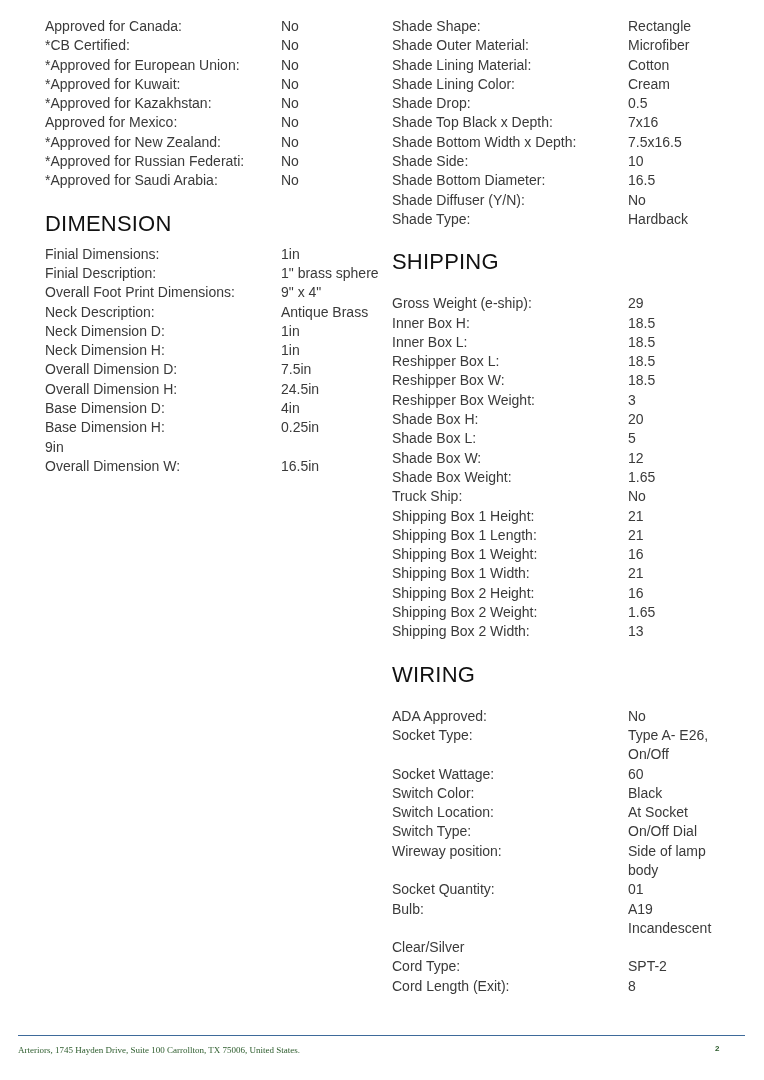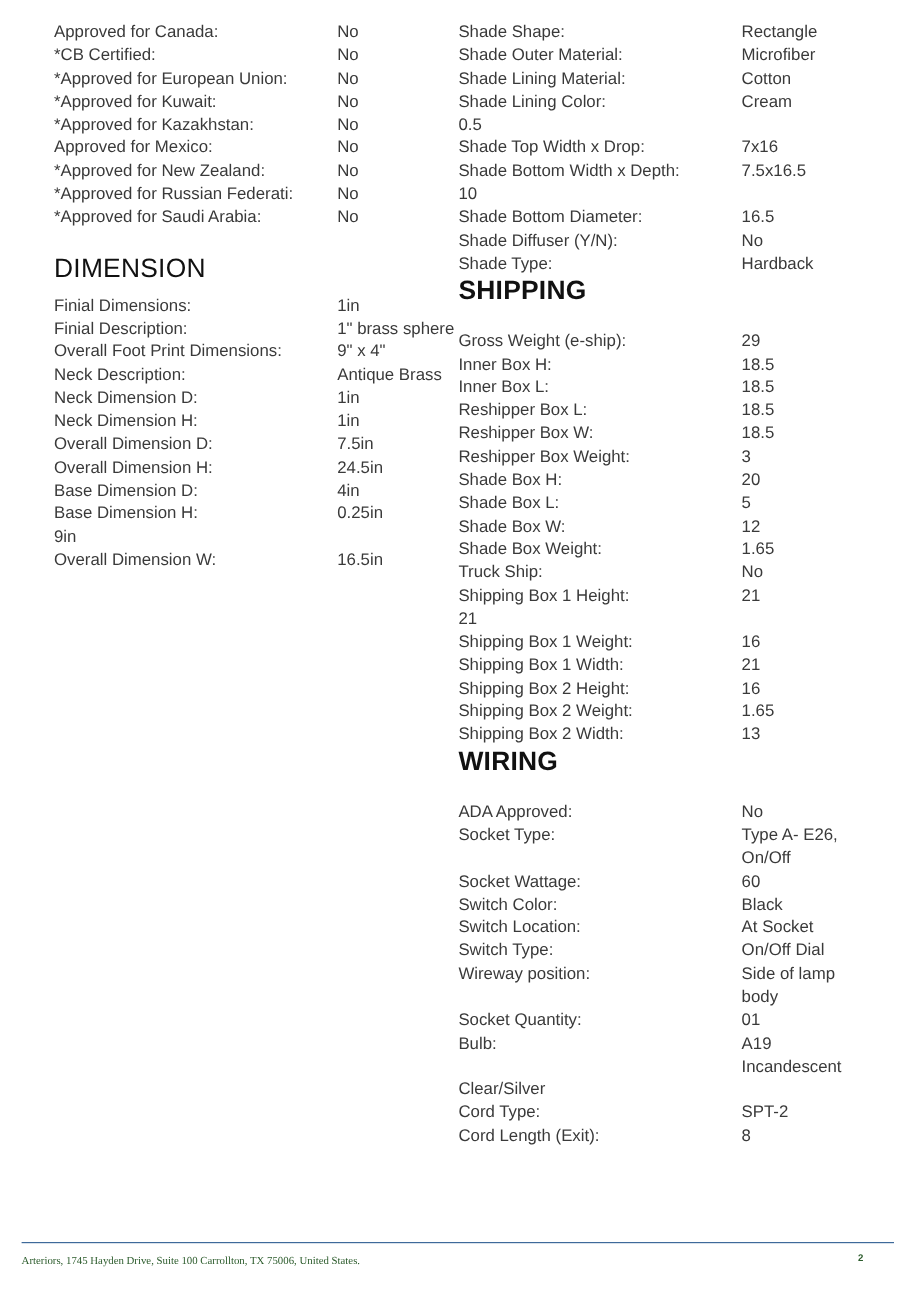--- a/index.html
+++ b/index.html
@@ -3,32 +3,32 @@
 <meta charset="utf-8">
 <style>
   html, body { margin: 0; padding: 0; background: #ffffff; }
   body {
     width: 764px; height: 1080px; position: relative; overflow: hidden;
     font-family: "Liberation Sans", "DejaVu Sans", sans-serif;
     color: #3a3a3a;
   }
   .col { position: absolute; top: 17px; }
   .col-left { left: 45px; width: 340px; }
-  .col-right { left: 382px; width: 340px; }
+  .col-right { left: 392px; width: 340px; }
   .row { display: flex; font-size: 14px; line-height: 19.3px; }
   .row .label { flex: 0 0 auto; }
   .col-left .row .label { width: 236px; }
   .col-right .row .label { width: 236px; }
   .row .value { flex: 1 1 auto; max-width: 100px; white-space: normal; }
   .section-title {
     font-size: 22px; color: #111; font-weight: normal;
     margin: 0; letter-spacing: 0.2px;
   }
   .col-left .section-title { margin-top: 20px; margin-bottom: 8px; line-height: 26px; }
-  .col-right .section-title { margin-bottom: 19px; line-height: 26px; font-weight: bold; }
+  .col-right .section-title { margin-top: 20px; margin-bottom: 19px; line-height: 26px; }
   .footer-rule {
     position: absolute; left: 18px; width: 727px; top: 1035px;
     height: 0; border-top: 1.5px solid #3e6a9a;
   }
   .footer-address {
     position: absolute; left: 18px; top: 1045px;
     font-size: 9px; color: #2b5b2b;
     font-family: Liberation Serif, serif;
   }
   .footer-page {
@@ -142,31 +142,33 @@
       </div>
       <div class="row">
         <span class="label">Shade Lining Material:</span>
         <span class="value">Cotton</span>
       </div>
       <div class="row">
         <span class="label">Shade Lining Color:</span>
         <span class="value">Cream</span>
       </div>
       <div class="row">
+        <span class="label">Shade Drop:</span>
         <span class="value">0.5</span>
       </div>
       <div class="row">
-        <span class="label">Shade Top Width x Drop:</span>
+        <span class="label">Shade Top Black x Depth:</span>
         <span class="value">7x16</span>
       </div>
       <div class="row">
         <span class="label">Shade Bottom Width x Depth:</span>
         <span class="value">7.5x16.5</span>
       </div>
       <div class="row">
+        <span class="label">Shade Side:</span>
         <span class="value">10</span>
       </div>
       <div class="row">
         <span class="label">Shade Bottom Diameter:</span>
         <span class="value">16.5</span>
       </div>
       <div class="row">
         <span class="label">Shade Diffuser (Y/N):</span>
         <span class="value">No</span>
       </div>
@@ -219,20 +221,21 @@
       </div>
       <div class="row">
         <span class="label">Truck Ship:</span>
         <span class="value">No</span>
       </div>
       <div class="row">
         <span class="label">Shipping Box 1 Height:</span>
         <span class="value">21</span>
       </div>
       <div class="row">
+        <span class="label">Shipping Box 1 Length:</span>
         <span class="value">21</span>
       </div>
       <div class="row">
         <span class="label">Shipping Box 1 Weight:</span>
         <span class="value">16</span>
       </div>
       <div class="row">
         <span class="label">Shipping Box 1 Width:</span>
         <span class="value">21</span>
       </div>

